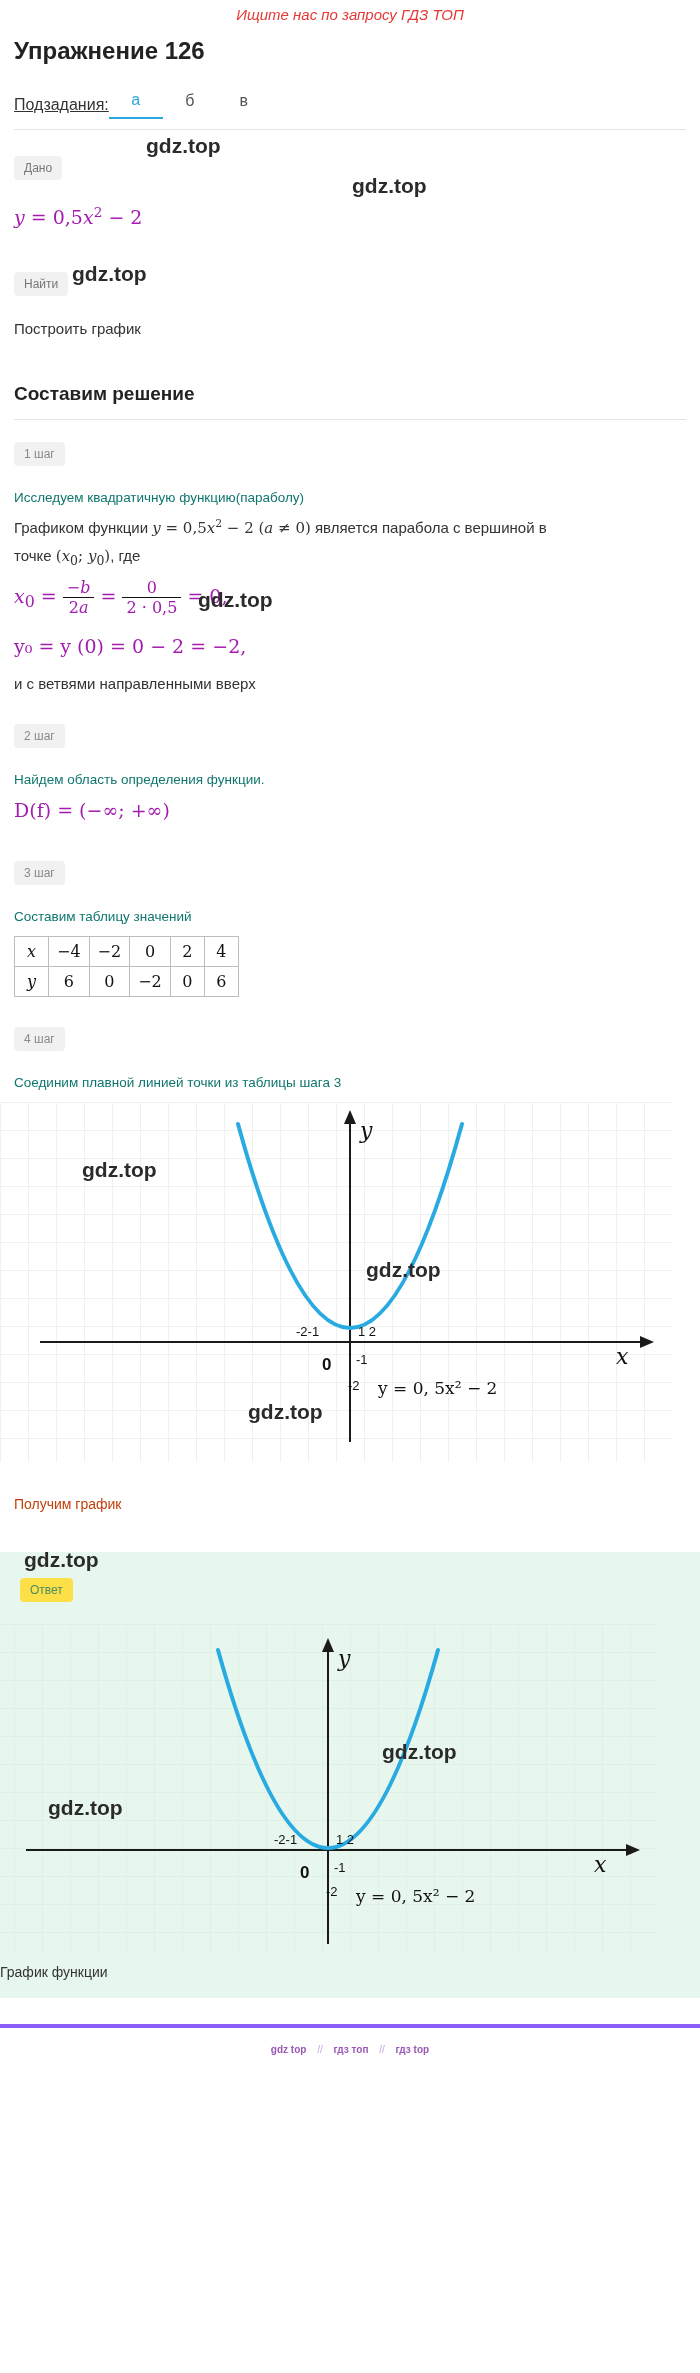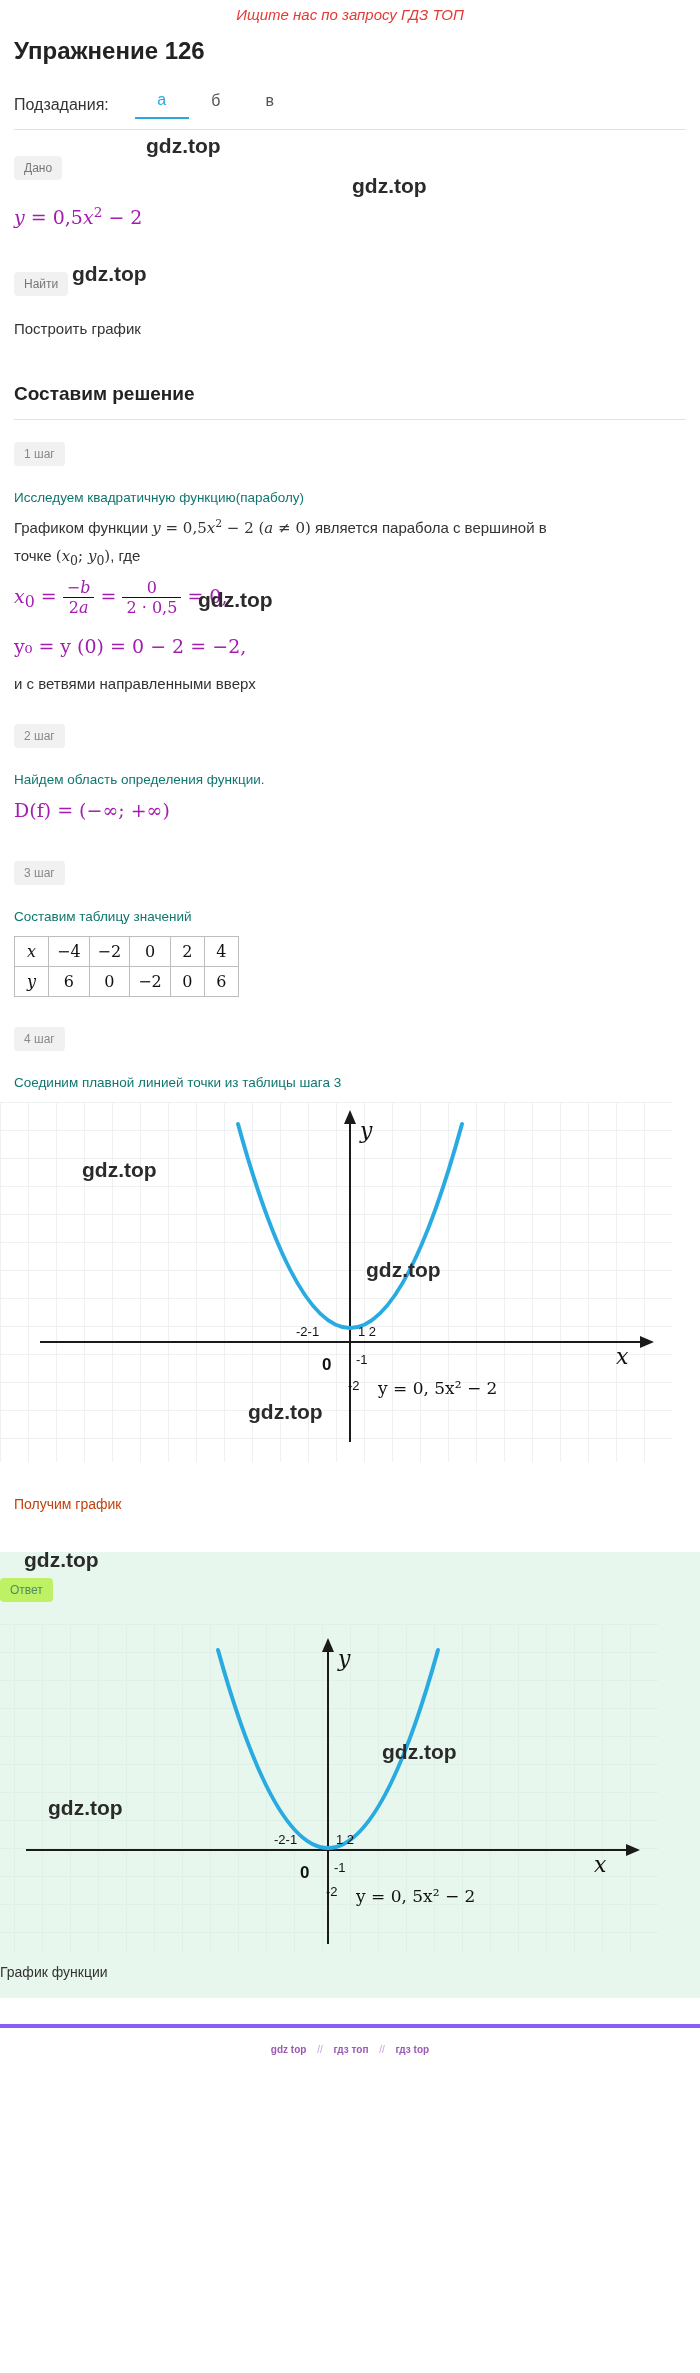--- a/index.html
+++ b/index.html
@@ -35,21 +35,21 @@
     display: flex;
     align-items: center;
     gap: 0px;
     margin-top: 26px;
     padding-bottom: 10px;
     border-bottom: 1px solid #e3e3e3;
   }
   .subtasks-label {
     font-size: 16px;
     color: #333;
-    margin-right: 26px;
+    text-decoration: underline;
   }
   .subtask-tab {
     font-size: 16px;
     color: #555;
     width: 54px;
     text-align: center;
     padding-bottom: 8px;
     cursor: pointer;
   }
   .subtask-tab.active {
@@ -59,22 +59,23 @@
   .chip {
     display: inline-block;
     background: #f1f1f1;
     color: #777;
     font-size: 12px;
     border-radius: 4px;
     padding: 5px 10px;
     margin: 26px 0 14px 0;
   }
   .chip.green {
-    background: #bef264;
+    background: #fde047;
     color: #4c8c63;
+    margin-left: 20px;
   }
   .chip.step {
     background: #f1f1f1;
     color: #888;
     margin: 22px 0 12px 0;
   }
   .math-line {
     font-family: "DejaVu Serif", serif;
     font-size: 19px;
     color: #a21caf;

